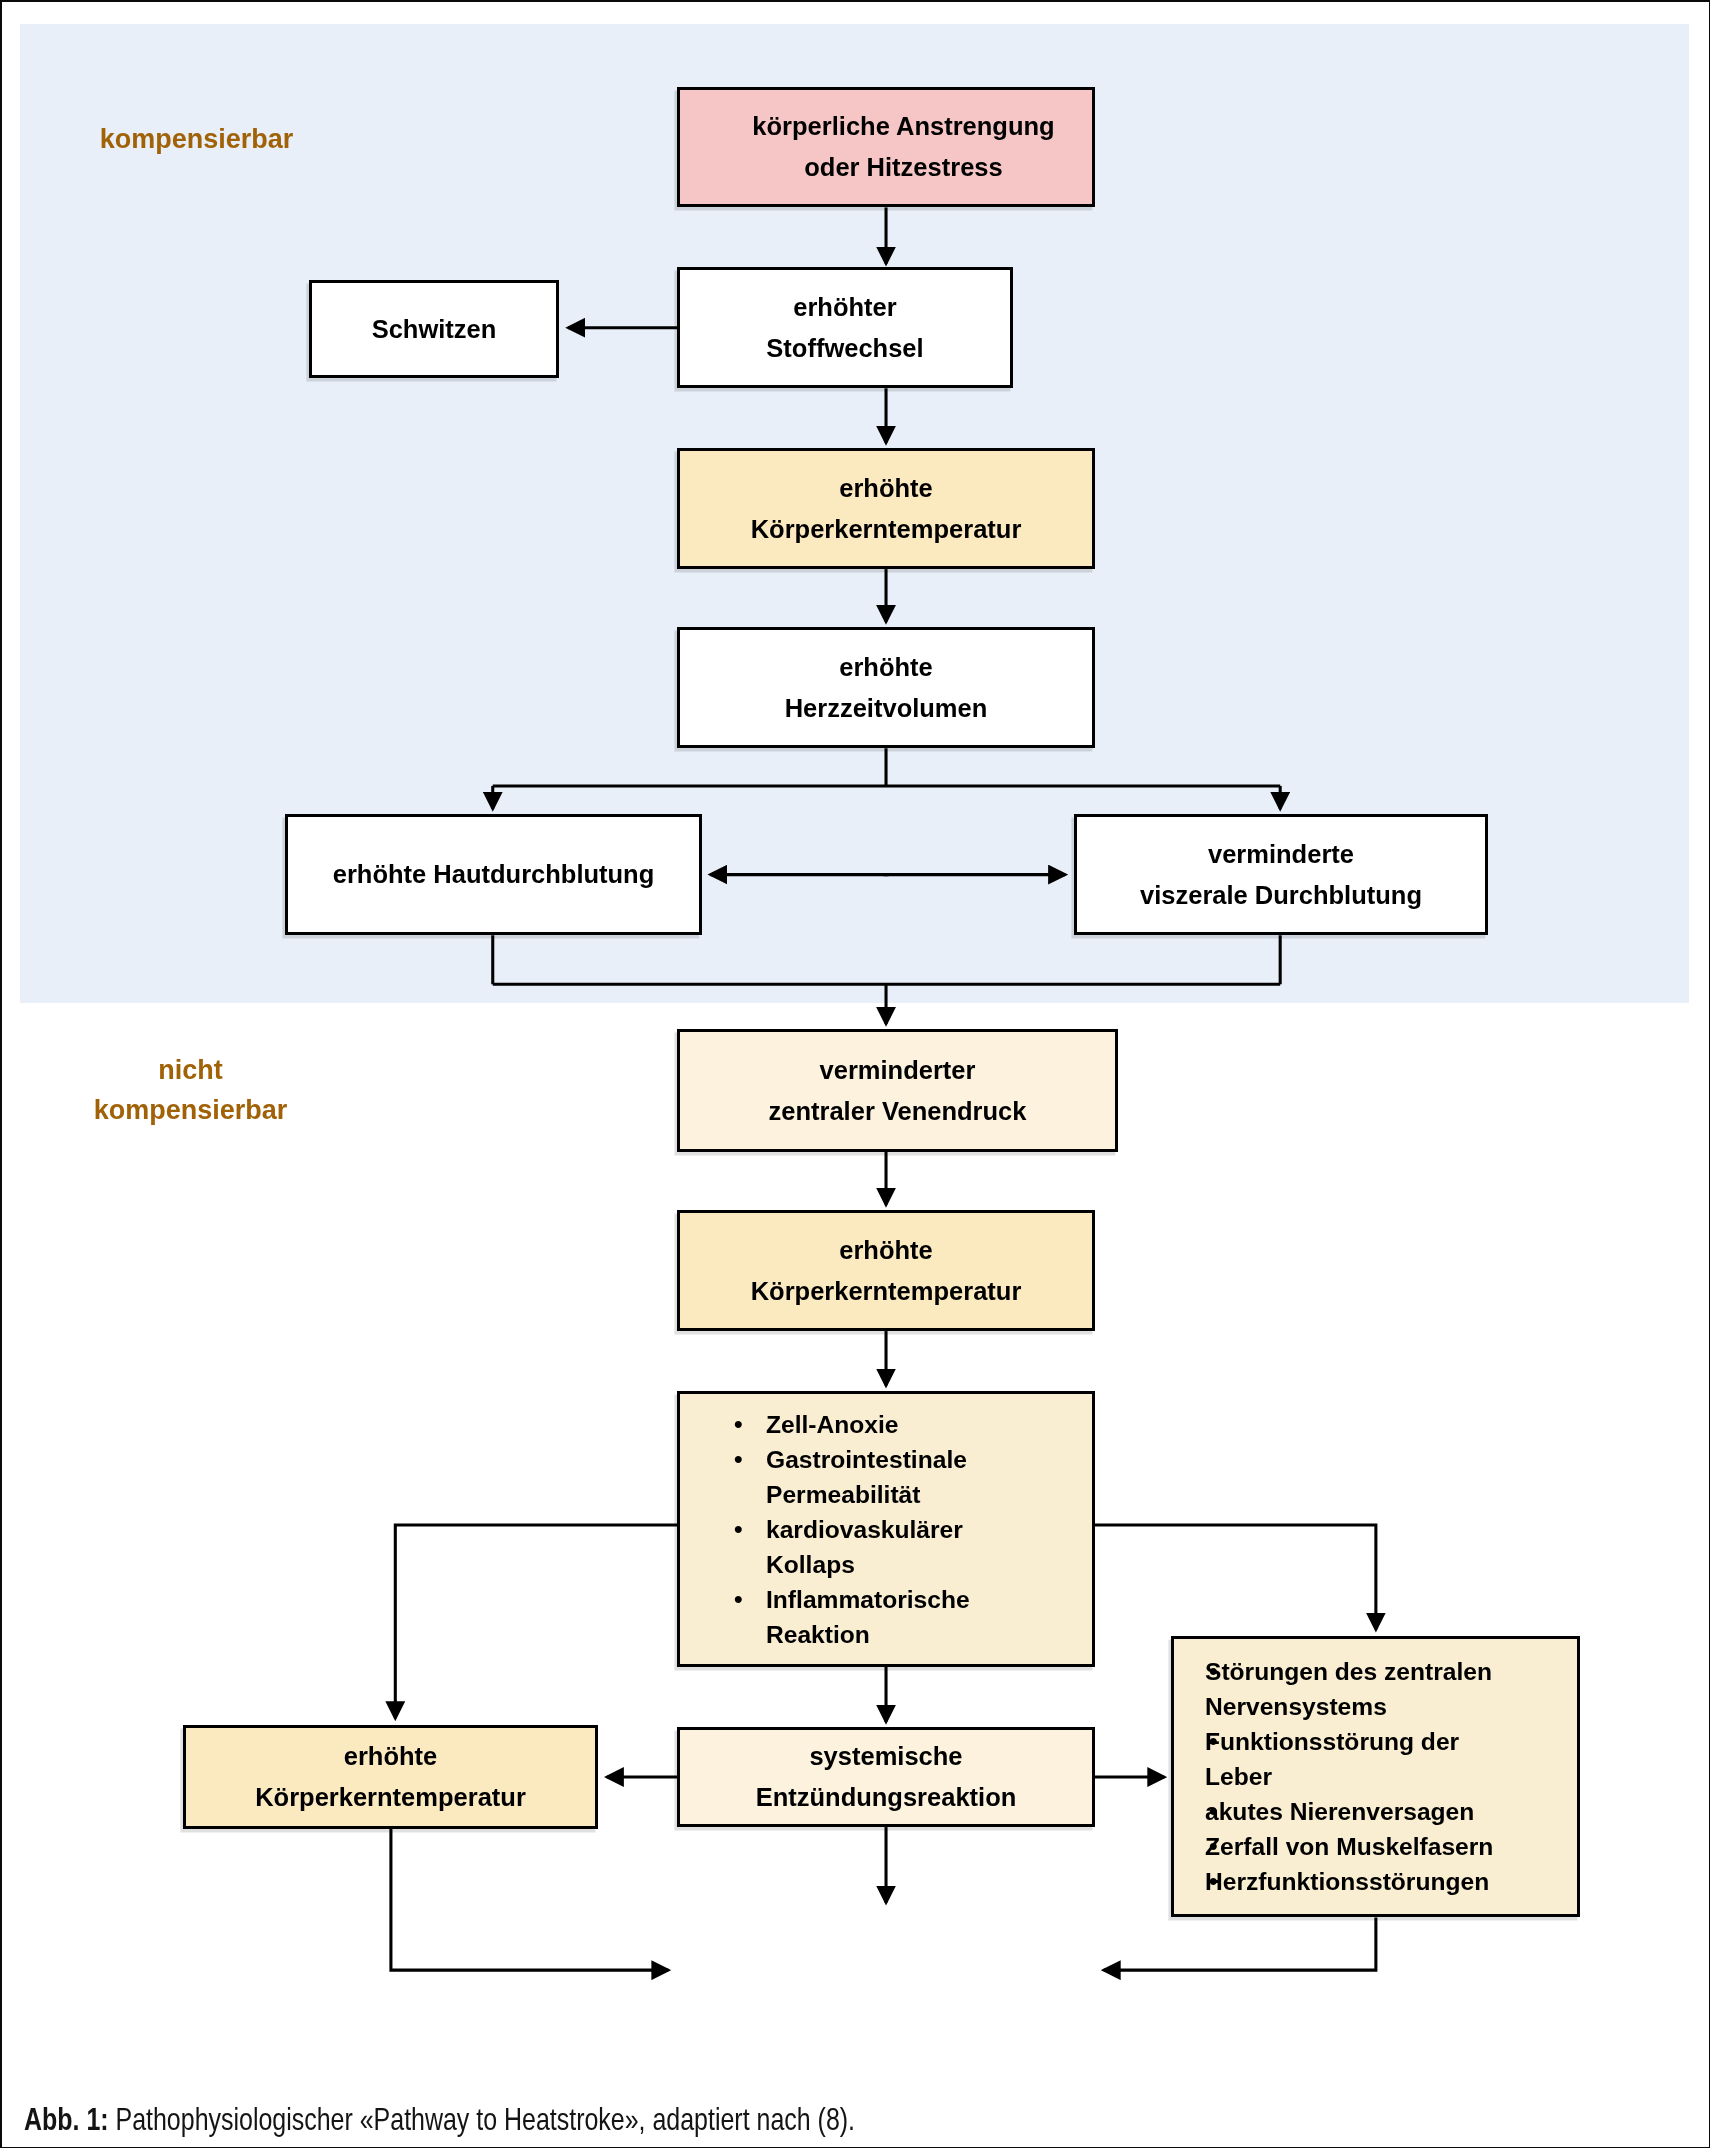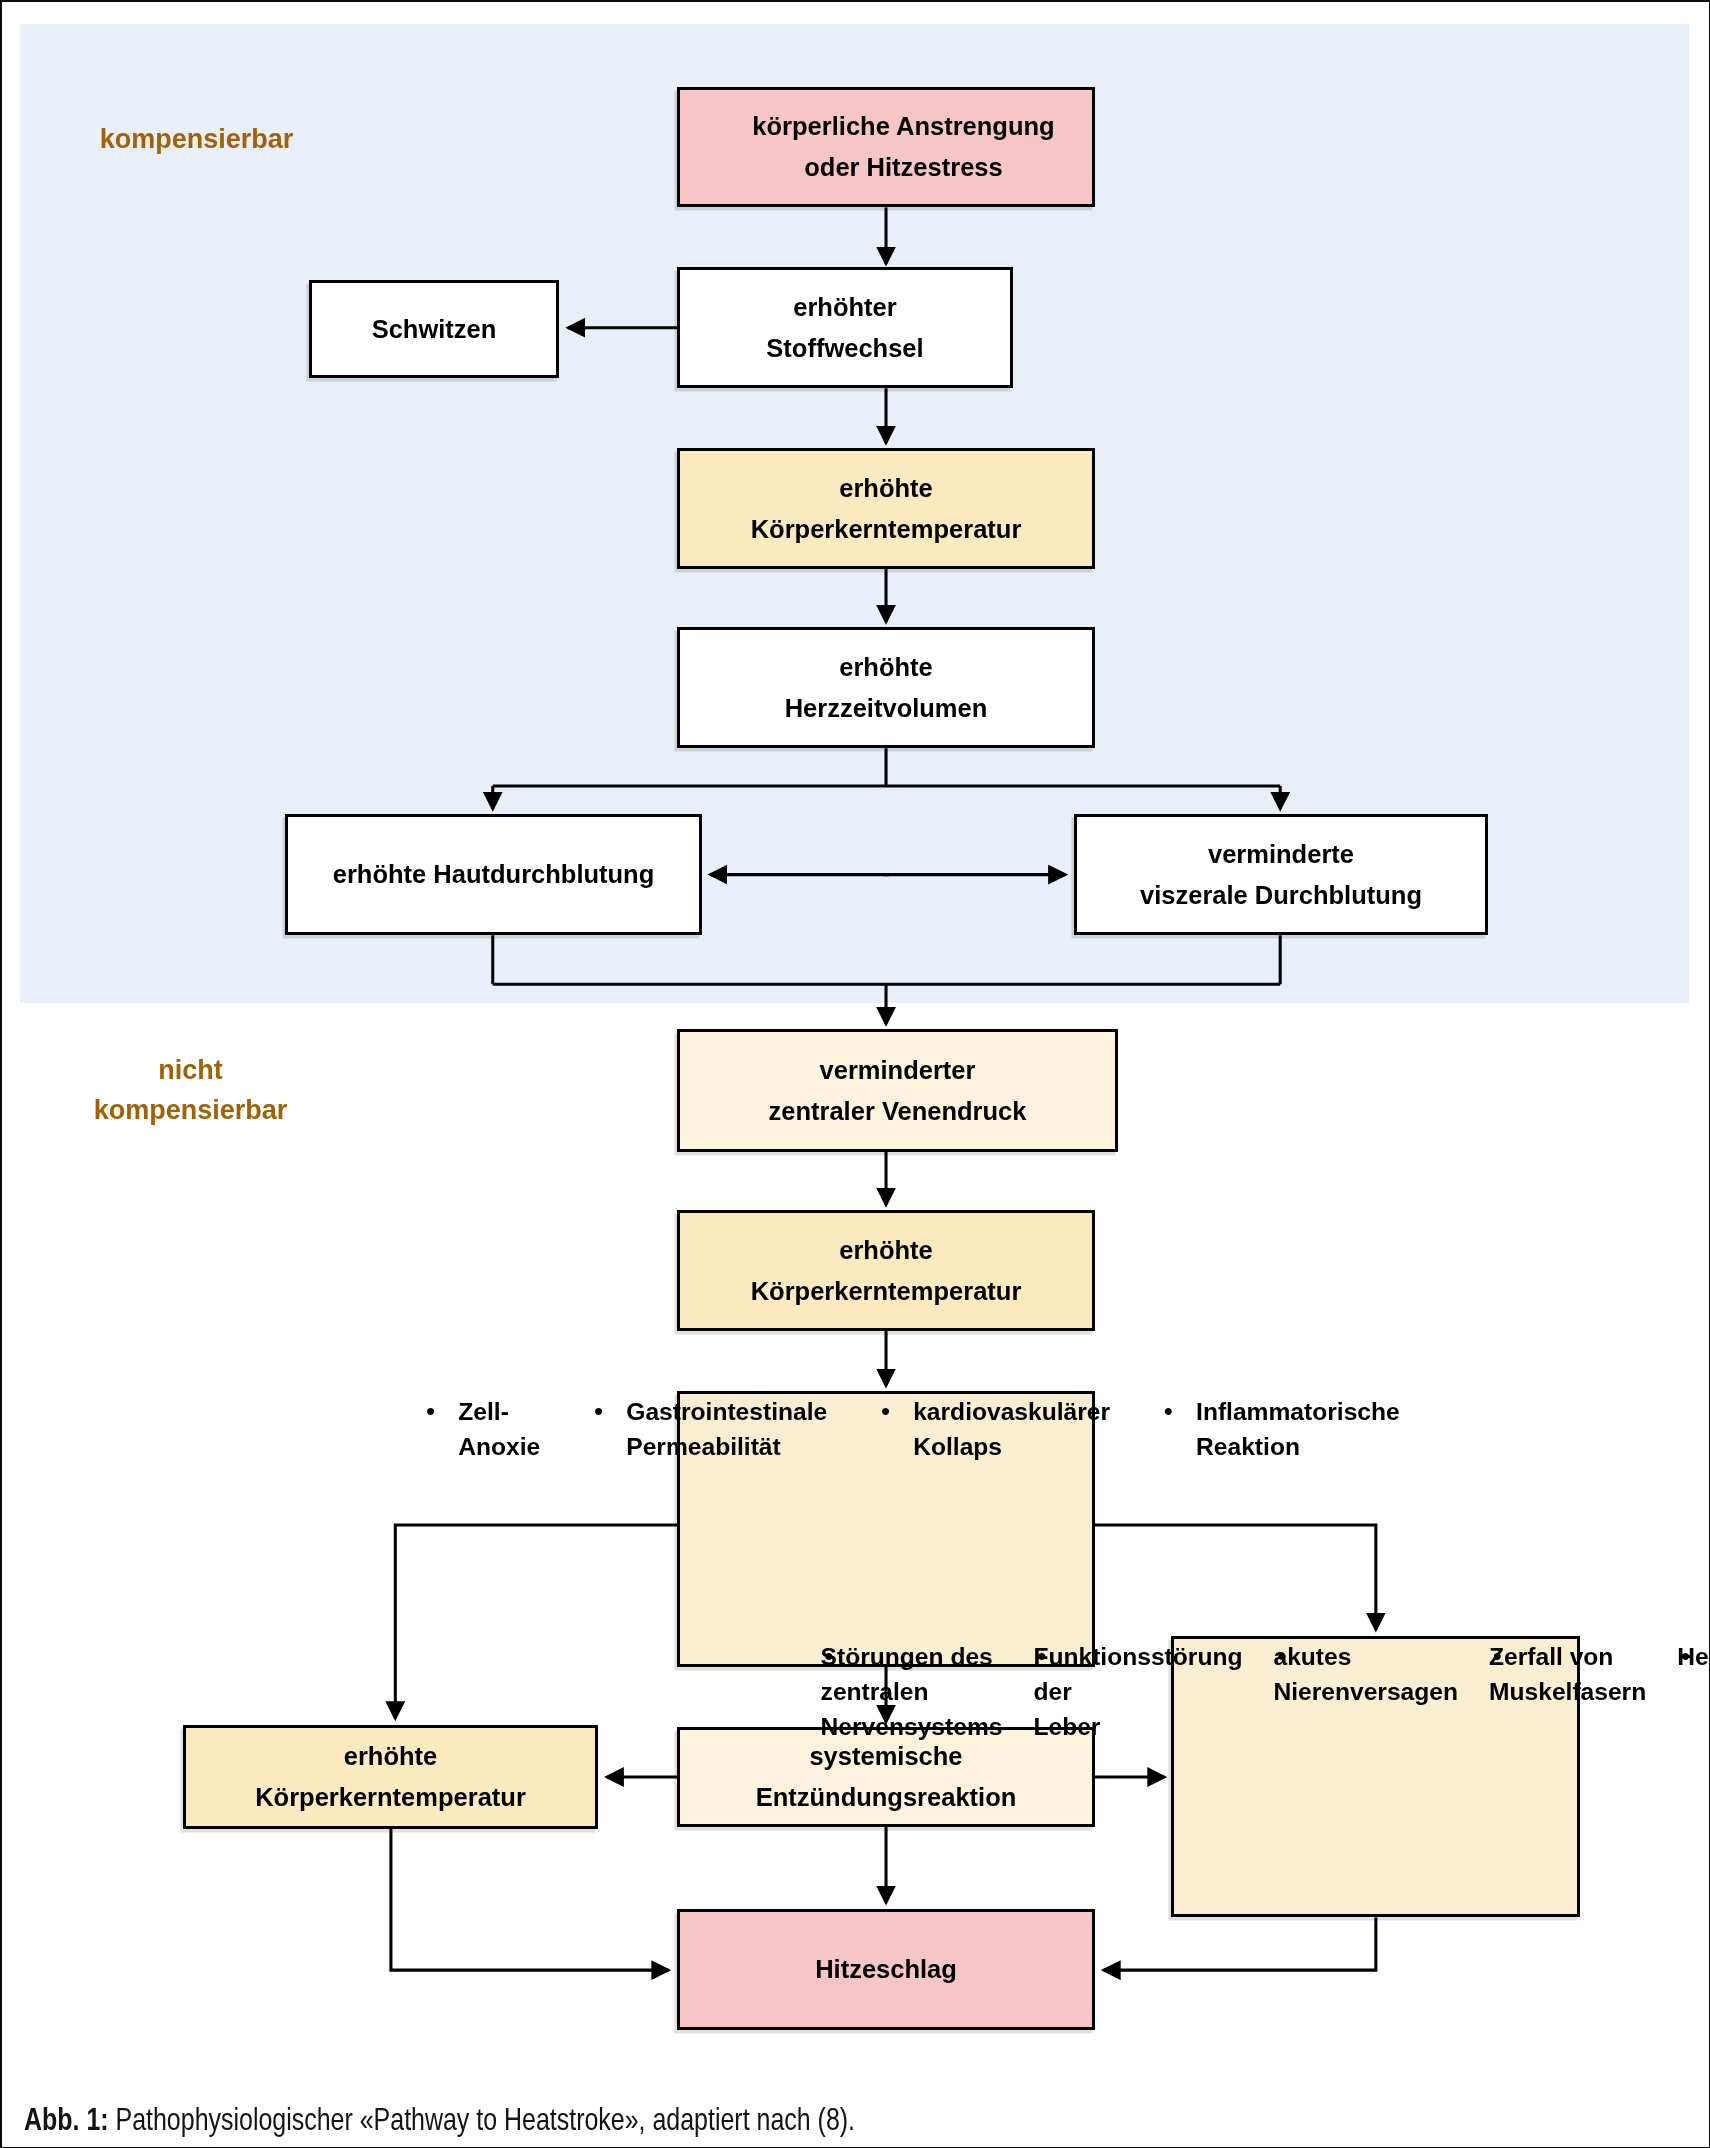--- a/index.html
+++ b/index.html
@@ -45,21 +45,21 @@
   #n-core2      {left:675px;top:1208px;width:418px;height:121px;}
   #n-bullets1   {left:675px;top:1389px;width:418px;height:276px;}
   #n-core3      {left:181px;top:1723px;width:415px;height:104px;}
   #n-systemic   {left:675px;top:1725px;width:418px;height:100px;}
   #n-bullets2   {left:1169px;top:1634px;width:409px;height:281px;}
   #n-heatstroke {left:675px;top:1907px;width:418px;height:121px;}
 
   .bullets{justify-content:flex-start;text-align:left;}
   .bullets ul{
     list-style:none;margin:0;padding:0;
-    display:flex;flex-direction:row;justify-content:center;
+    display:flex;flex-direction:column;justify-content:center;
     width:100%;height:100%;
   }
   .bullets li{
     position:relative;
     font-size:24.6px;line-height:35px;font-weight:700;
     white-space:pre-line;
   }
   #n-bullets1 li{padding-left:86px;}
   #n-bullets1 li::before{content:"\2022";position:absolute;left:54px;top:0;}
   #n-bullets2 li{padding-left:31px;}
@@ -150,21 +150,20 @@
 Körperkerntemperatur</div>
   <div class="node fill-cream" id="n-systemic">systemische
 Entzündungsreaktion</div>
 
   <div class="node fill-cream2 bullets" id="n-bullets2">
     <ul><li>Störungen des zentralen
 Nervensystems</li><li>Funktionsstörung der
 Leber</li><li>akutes Nierenversagen</li><li>Zerfall von Muskelfasern</li><li>Herzfunktionsstörungen</li></ul>
   </div>
 
-  <div class="node fill-pink" id="n-heatstroke">Hitzeschlag</div>
 
   <div class="caption">
     <span class="cap-b">Abb. 1:</span>
     <span>Pathophysiologischer «Pathway to Heatstroke», adaptiert nach (8).</span>
   </div>
 
 </div>
 
 
 </body></html>

